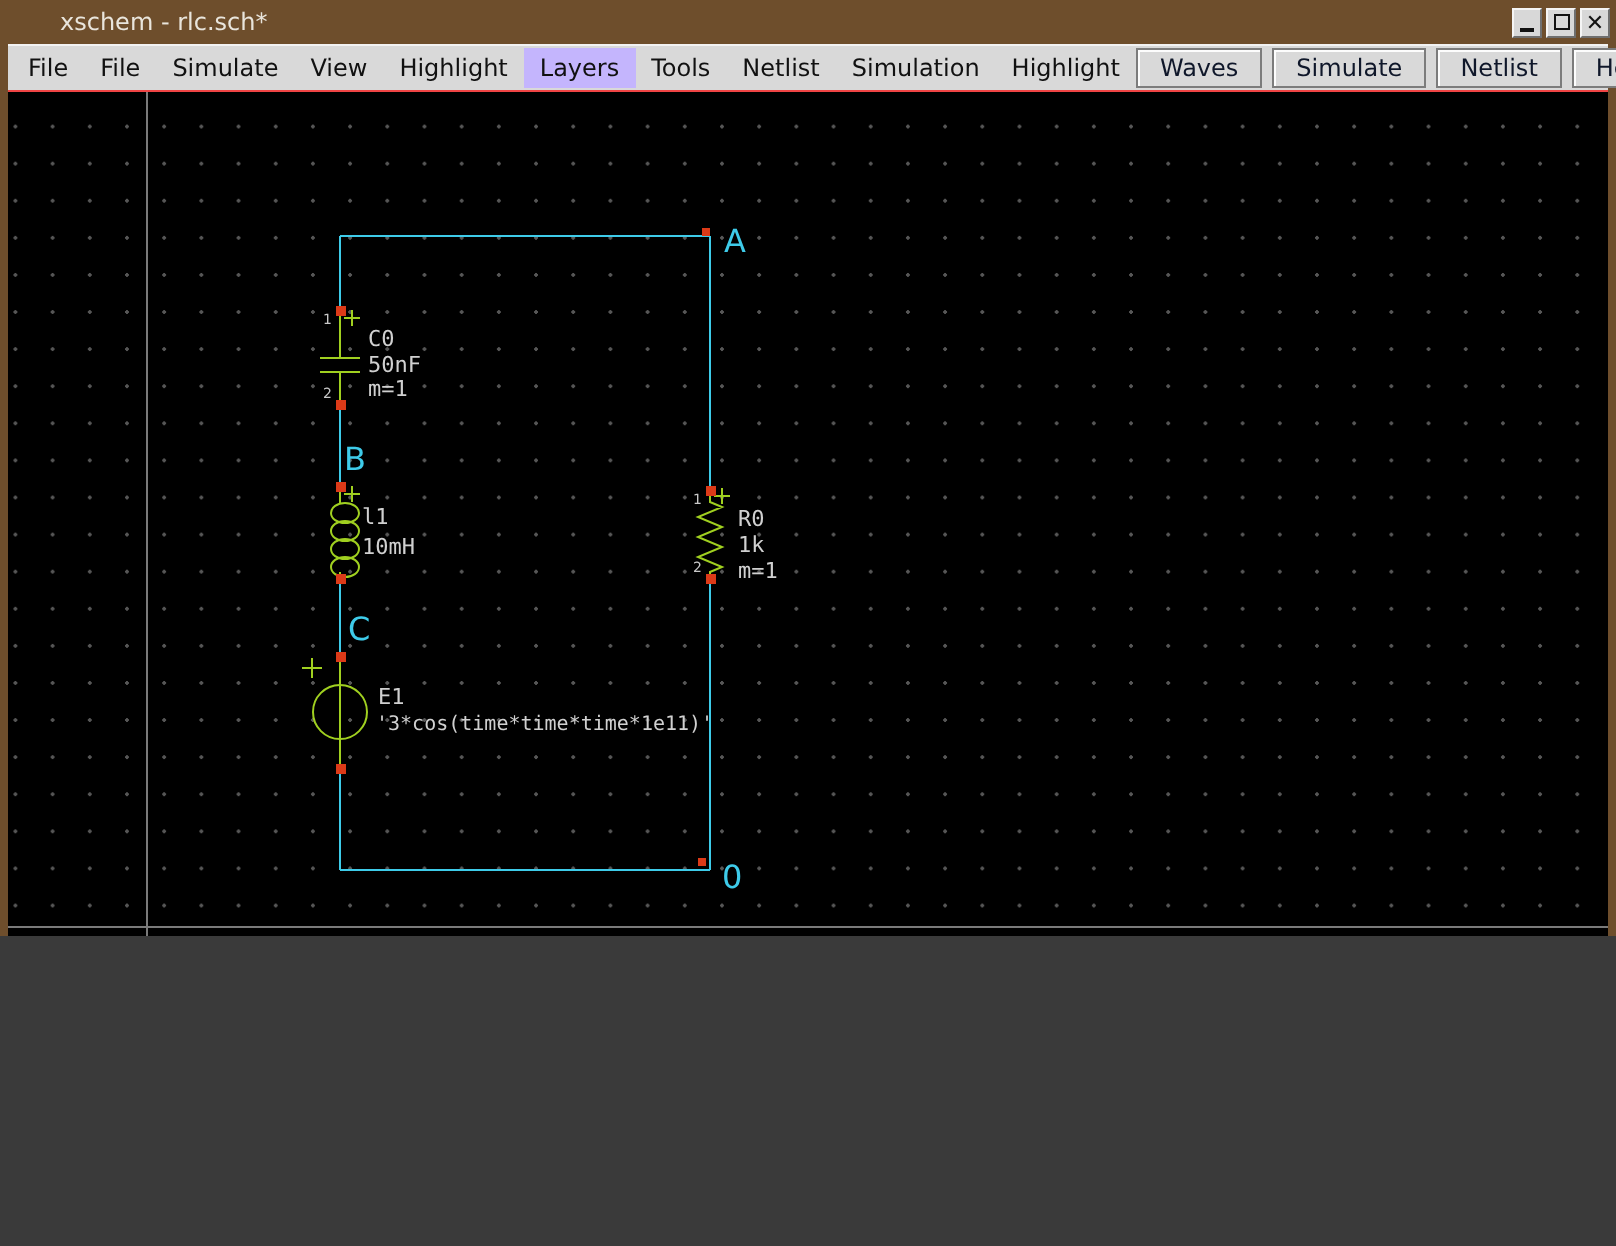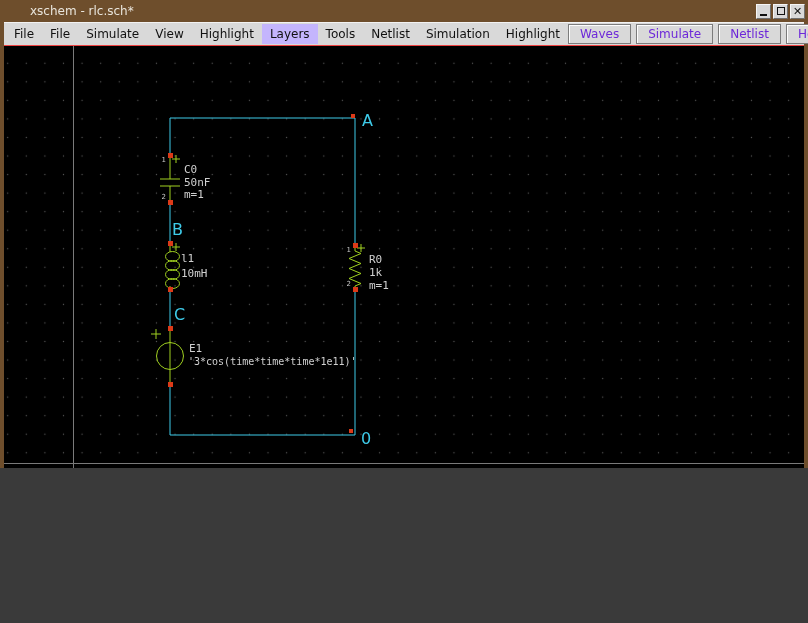--- a/index.html
+++ b/index.html
@@ -33,21 +33,21 @@
     border-top:1px solid #f2f2f2; border-bottom:1px solid #ef4444;
     display:flex; align-items:center; font-size:12px; color:#111;
     padding-left:2px;
   }
   .menu-item { padding:3px 8px; cursor:default; }
   .menu-item.highlight { background:#c4b5fd; }
   .menu-actions { margin-left:auto; display:flex; align-items:center; gap:5px; padding-right:2px; }
   .tool-btn {
     background:#d9d9d9; border:1px solid #7c7c7c;
     box-shadow:inset 1px 1px 0 #fdfdfd;
-    font-size:12px; color:#6d28d9; padding:2px 11px; cursor:default;
+    font-size:12px; color:#0f172a; padding:2px 11px; cursor:default;
     font-family:"DejaVu Sans","Liberation Sans",sans-serif;
   }
 
   
   .canvas {
     position:relative; margin:0 4px; width:800px; height:551px;
     background-color:#000;
     background-image:radial-gradient(circle, #565656 0.8px, transparent 1px);
     background-size:18.6px 18.55px;
     background-position:13px 8px;

